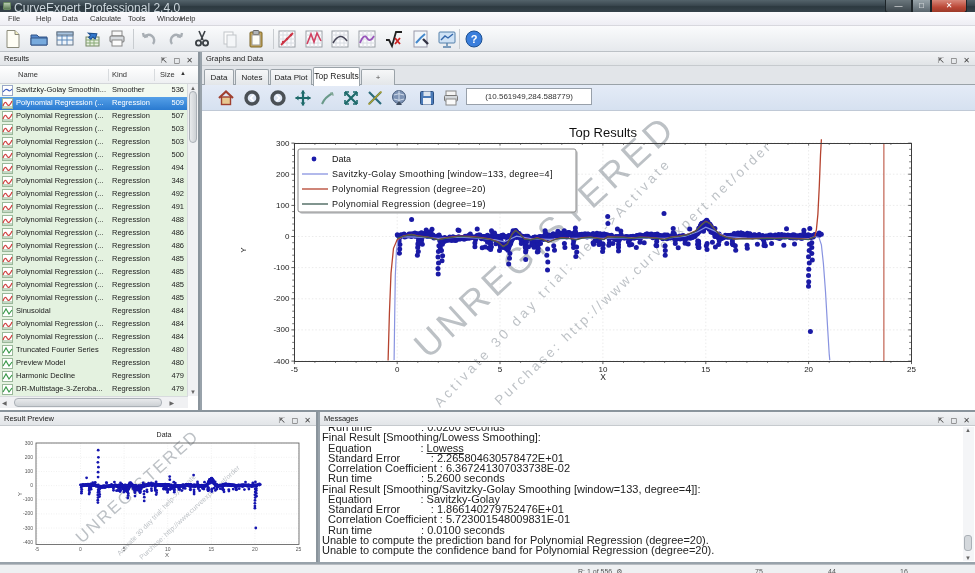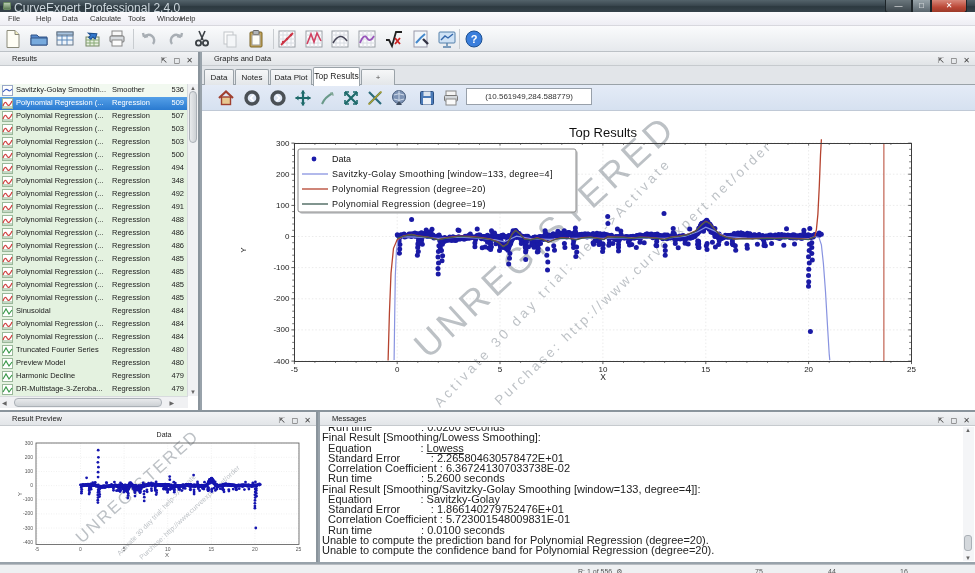--- a/index.html
+++ b/index.html
@@ -11,21 +11,21 @@
 #bcls {right:8px;width:36px;background:linear-gradient(#d8887a,#bb4736 60%,#9c3a2a);border-radius:0 0 3px 0;}
 .wbtn span {display:block;text-align:center;color:#fff;font-size:8px;line-height:11px;}
 #menubar {position:absolute;left:0;top:12px;width:975px;height:14px;background:linear-gradient(#fbfbfd,#eeeef4);border-bottom:1px solid #d8d8de;}
 .mi {position:absolute;top:2px;font-size:7.5px;color:#333;}
 #toolbar {position:absolute;left:0;top:26px;width:975px;height:26px;background:linear-gradient(#fafbfc,#e6e9ed);border-bottom:1px solid #bcc1c6;}
 .tbi {position:absolute;top:3px;width:20px;height:20px;}
 .tbsep {position:absolute;top:3px;width:1px;height:20px;background:#c8ccd0;}
 .nvi {position:absolute;top:4px;width:18px;height:18px;}
 
 #results {position:absolute;left:0;top:52px;width:200px;height:358px;background:#fff;border-right:2px solid #8a949c;}
-.phead {position:absolute;left:0;top:0;width:100%;height:14px;background:linear-gradient(#f2f3f5,#e2e5e8);border-bottom:1px solid #c6cace;font-size:7.5px;font-weight:normal;color:#1a1a1a;padding-left:12px;line-height:14px;}
+.phead {position:absolute;left:0;top:0;width:100%;height:14px;background:linear-gradient(#f2f3f5,#e2e5e8);border-bottom:1px solid #c6cace;font-size:7.5px;font-weight:normal;color:#1a1a1a;padding-left:4px;line-height:14px;}
 .pbtns {position:absolute;right:3px;top:2px;font-size:8px;color:#444;letter-spacing:2px;font-weight:normal;}
 #rhead {position:absolute;left:0;top:14px;width:198px;height:18px;background:linear-gradient(#ffffff,#eef0f2);border-bottom:1px solid #d4d7da;font-size:7.5px;color:#333;}
 #rhead span {position:absolute;top:4px;}
 .trow {position:relative;height:13px;font-size:7.5px;color:#1a1a1a;white-space:nowrap;}
 .trow.g {background:#e4f2e0;}
 .trow.w {background:#f2f9f0;}
 .trow.sel {background:linear-gradient(#55a0e8,#2a7ad0);color:#fff;}
 .ricon {position:absolute;left:2px;top:1px;}
 .c1 {position:absolute;left:16px;top:1px;width:94px;overflow:hidden;}
 .c2 {position:absolute;left:112px;top:1px;}
@@ -162,20 +162,28 @@
         <circle cx="10" cy="10" r="8" fill="#3a7edc"></circle>
         <circle cx="10" cy="10" r="8" fill="none" stroke="#1c4f90"></circle>
         <text x="10" y="14" text-anchor="middle" font-size="11" font-family="Liberation Sans" font-weight="bold" fill="#fff">?</text>
       </svg></div>
     <div class="tbsep" style="left:133px"></div>
     <div class="tbsep" style="left:273px"></div>
     <div class="tbsep" style="left:459px"></div>
   </div>
 <div id="results">
   <div class="phead">Results<span class="pbtns">⇱ ◻ ✕</span></div>
+  <div id="rhead">
+    <span style="left:18px">Name</span>
+      <span style="left:112px">Kind</span>
+      <span style="left:160px">Size</span>
+      <span style="left:180px;font-size:6px">▲</span>
+      <span style="position:absolute;left:108px;top:3px;width:1px;height:12px;background:#d8dbde"></span>
+      <span style="position:absolute;left:154px;top:3px;width:1px;height:12px;background:#d8dbde"></span>
+  </div>
   <div style="position:absolute;left:0;top:32px;width:188px;height:315px;overflow:hidden;">
       <div class="trow w">
         <span class="ricon"><svg width="11" height="11" viewBox="0 0 11 11">
             <rect x="0.5" y="0.5" width="10" height="10" fill="#fff" stroke="#9aa8c8"></rect>
             <path d="M1 7 Q4 3 6 5 T10 4" stroke="#4060c0" fill="none" stroke-width="1.2"></path>
           </svg></span>
         <span class="c1">Savitzky-Golay Smoothin...</span>
         <span class="c2">Smoother</span>
         <span class="c3">536</span>
       </div>

